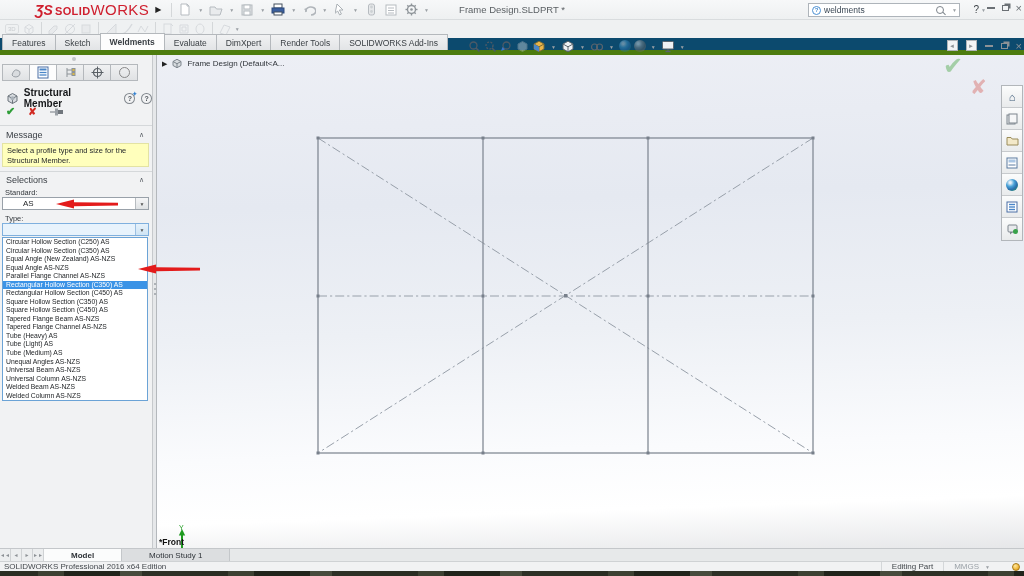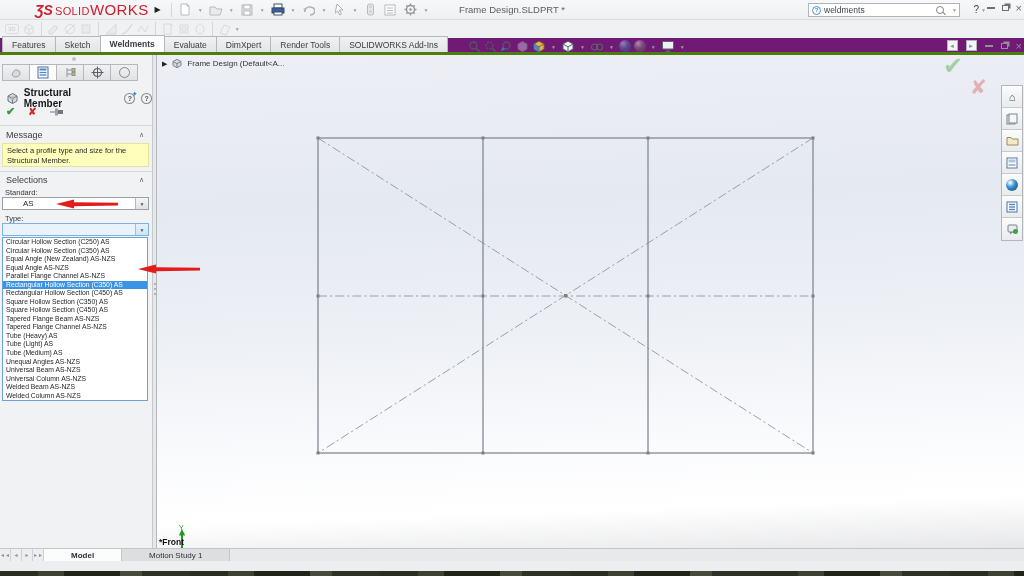--- a/index.html
+++ b/index.html
@@ -6,21 +6,21 @@
   html,body { width:1024px; height:576px; overflow:hidden; }
   body { font-family:"Liberation Sans", sans-serif; -webkit-font-smoothing:antialiased; }
   #stage { position:relative; width:1024px; height:576px; background:#eceef0; overflow:hidden; }
 
   
   .titlebar { position:absolute; left:0; top:0; width:1024px; height:20px;
     background:linear-gradient(#f7f8f9,#eef0f1); border-bottom:1px solid #d9dcde;
     display:flex; align-items:center;padding-left:27px; }
   .brand { display:flex; align-items:baseline; margin-left:8px; color:#cf1f2e; white-space:nowrap; }
   .brand .glyph { font-style:italic; font-weight:bold; font-size:14px; margin-right:2px; }
-  .brand .b1 { font-weight:normal; font-size:11px; letter-spacing:.4px; }
+  .brand .b1 { font-weight:bold; font-size:11px; letter-spacing:.4px; }
   .brand .b2 { font-weight:normal; font-size:15px; letter-spacing:.4px; }
   .flyout-arrow { font-size:8px; color:#222; margin:0 6px 0 6px; }
   .tb-sep { width:1px; height:14px; background:#d4d7d9; margin:0 4px; }
   .tb-icons { display:flex; align-items:center; gap:2px; }
   .tbico { display:flex; align-items:center; justify-content:center; width:18px; height:16px; }
   .caret { font-size:5px; color:#9ba0a5; margin:0 2px; }
   .doc-title { position:absolute; left:0; right:0; top:4px; text-align:center; font-size:9.5px; color:#5a5f63; pointer-events:none; }
   .searchbox { position:absolute; right:64px; top:3px; width:152px; height:14px; background:#fff;
     border:1px solid #aeb4ba; display:flex; align-items:center; }
   .q-circle { width:9px; height:9px; border:1px solid #4a8fd2; border-radius:50%; color:#4a8fd2;
@@ -36,21 +36,21 @@
   .closex { font-size:11px; line-height:10px; color:#6b7075; }
 
   
   .toolbar2 { position:absolute; left:0; top:20px; width:1024px; height:18px;
     background:#eff1f2; display:flex; align-items:center; padding-left:4px; }
   .ghost { opacity:.55; margin:0 1px; }
   .g3d { font-size:6px; color:#a8adb2; border:1px solid #c9cdd1; padding:1px 2px; border-radius:2px; margin-right:2px; }
 
   
   .tabrow { position:absolute; left:0; top:38px; width:1024px; height:17px;
-    background:#701a75; border-bottom:3px solid #4d7c0f; display:flex; align-items:flex-end; }
+    background:#0c4a6e; border-bottom:5px solid #4d7c0f; display:flex; align-items:flex-end; }
   .tab { height:16px; display:flex; align-items:center; padding:0 9px; font-size:8.5px; color:#3b4045;
     background:linear-gradient(#f1f2f3,#e2e4e6); border:1px solid #b4b8bc; border-bottom:none; margin-left:-1px; }
   .tab:first-child { margin-left:2px; }
   .tab.active { background:#fdfdfd; font-weight:bold; height:17px; position:relative; z-index:2; }
   .headsup { position:absolute; left:468px; top:1px; height:15px; display:flex; align-items:center; gap:3px; }
   .docwin { position:absolute; right:2px; top:2px; display:flex; align-items:center; gap:8px; }
   .dw-box { width:11px; height:11px; border:1px solid #b0b4b8; background:#f3f4f5; color:#8d9296;
     font-size:6px; display:flex; align-items:center; justify-content:center; }
 
   
@@ -615,15 +615,24 @@
 
   <div class="modeltabs">
     <span class="navbtn">◄◄</span>
     <span class="navbtn">◄</span>
     <span class="navbtn">►</span>
     <span class="navbtn">►►</span>
     <div class="mtab active">Model</div>
     <div class="mtab inactive">Motion Study 1</div>
   </div>
 
+  <div class="statusbar">
+    <span class="st-left">SOLIDWORKS Professional 2016 x64 Edition</span>
+    <span class="st-item">Editing Part</span>
+    <span class="st-item st-units">
+      <span>MMGS</span>
+      <span class="caret">▼</span>
+    </span>
+    <span class="coin"></span>
+  </div>
 
   <div class="taskstrip"></div>
 </div>
 
 </body></html>

